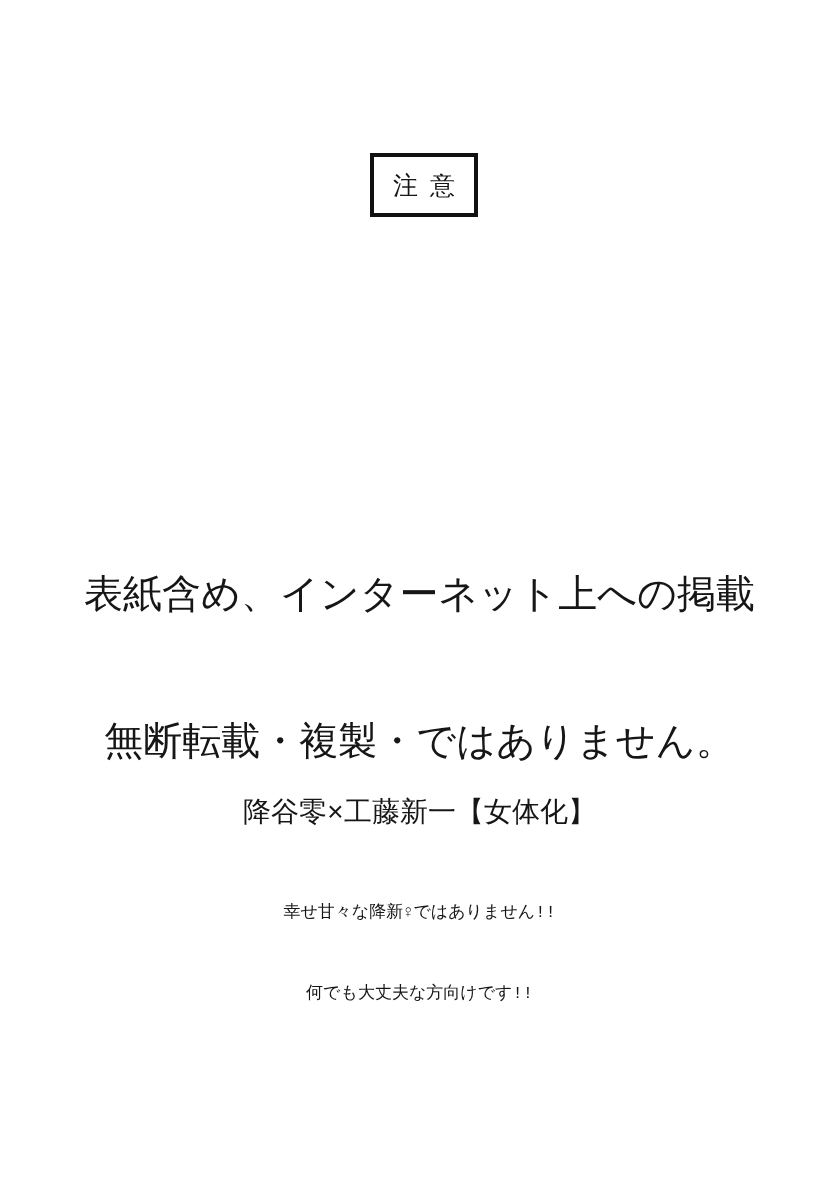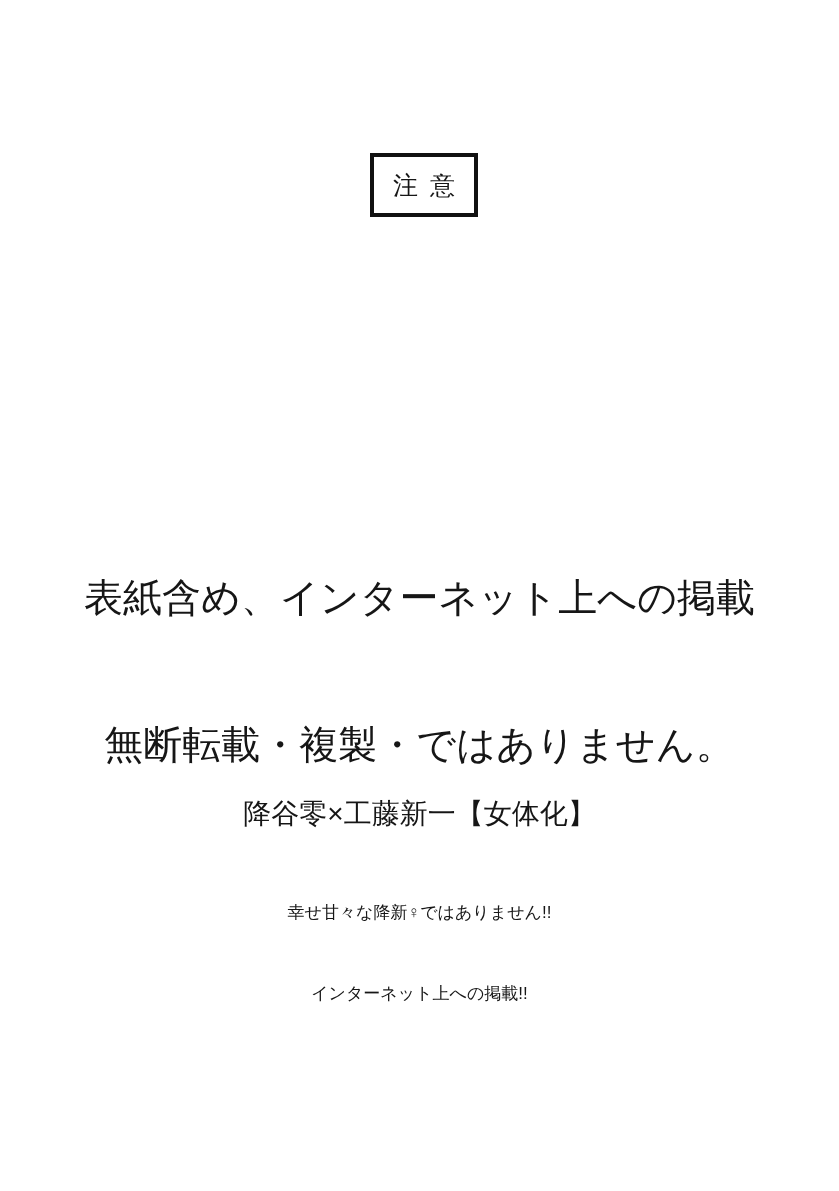--- a/index.html
+++ b/index.html
@@ -6,21 +6,21 @@
     margin: 0;
     padding: 0;
     background: #ffffff;
   }
   .page {
     position: relative;
     width: 839px;
     height: 1191px;
     background: #ffffff;
     color: #161616;
-    font-family: Liberation Sans, sans-serif;
+    font-family: Liberation Mono, monospace;
     overflow: hidden;
   }
   .notice-box {
     position: absolute;
     left: 370px;
     top: 153px;
     width: 108px;
     height: 64px;
     box-sizing: border-box;
     border: 4px solid #111111;
@@ -89,16 +89,16 @@
 
   <div class="prohibition-block">
     <div>表紙含め、インターネット上への掲載</div>
     <div>無断転載・複製・ではありません。</div>
   </div>
 
   <div class="text-line pairing-title">降谷零×工藤新一【女体化】</div>
 
   <div class="pairing-warnings">
     <div>幸せ甘々な降新♀ではありません!!</div>
-    <div>インターネット上への掲載!!</div>
+    <div>何でも大丈夫な方向けです!!</div>
   </div>
 
 </div>
 
 </body></html>

